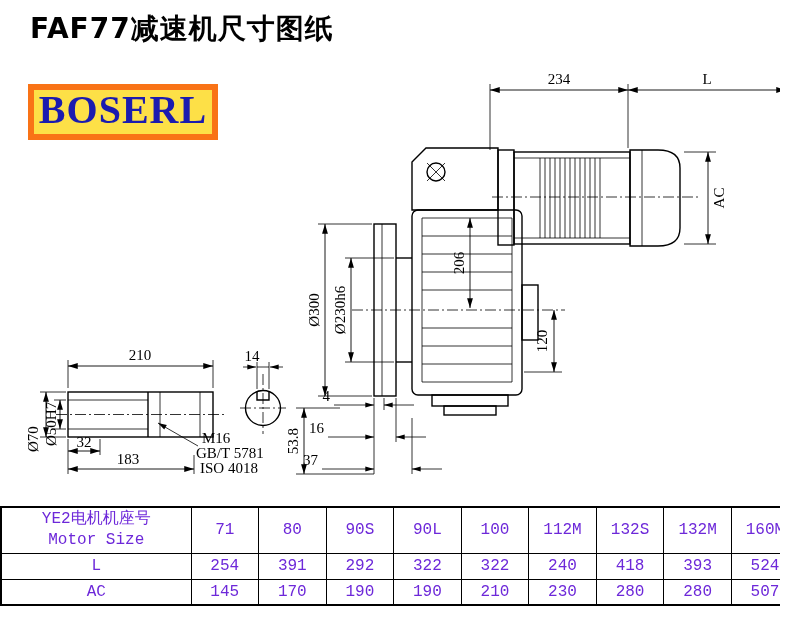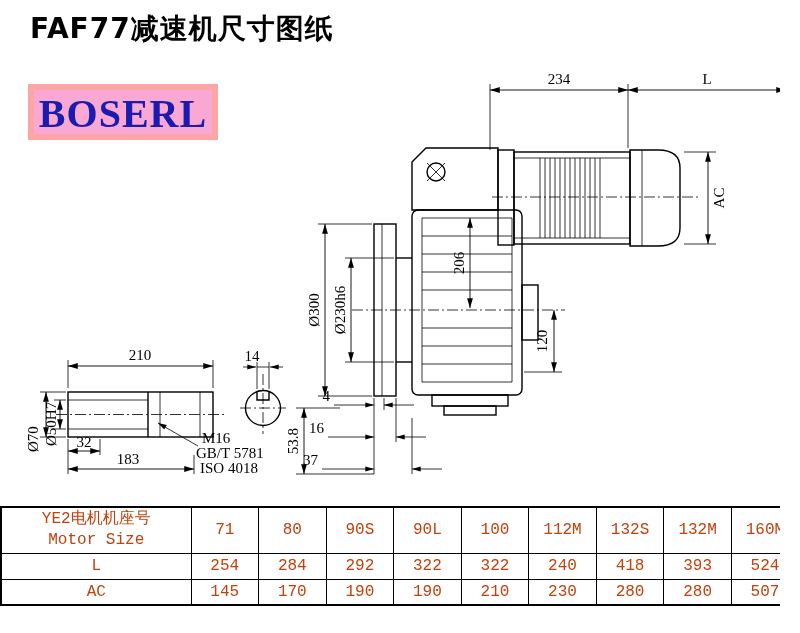--- a/index.html
+++ b/index.html
@@ -1,33 +1,33 @@
 <!DOCTYPE html>
 <html><head>
 <meta charset="utf-8">
 <style>
   html,body{margin:0;padding:0;background:#fff}
   .page{position:relative;width:780px;height:633px;background:#fff;overflow:hidden;
         font-family:"DejaVu Sans",sans-serif;color:#000}
   .title{position:absolute;left:30px;top:10px;font-size:28px;font-weight:bold;
          letter-spacing:1px;white-space:nowrap}
   .logo{position:absolute;left:28px;top:84px;width:178px;height:44px;
-        border:6px solid #fca5a5;background:#f9a8d4;display:flex;align-items:flex-end;justify-content:center}
+        border:6px solid #f97316;background:#fde047;display:flex;align-items:flex-start;justify-content:center}
   .logo span{font-family:"Liberation Serif",serif;font-weight:bold;font-size:40px;
              color:#1b1baf;letter-spacing:1px;line-height:1}
   svg.drawing{position:absolute;left:0;top:0}
   .s{stroke:#000;stroke-width:1.4;fill:none}
   .t{stroke:#000;stroke-width:0.8;fill:none}
   .dim{stroke:#000;stroke-width:0.9;fill:none;marker-start:url(#arr);marker-end:url(#arr)}
   .de{marker-end:url(#arr)}
   .cl{stroke:#000;stroke-width:0.8;fill:none;stroke-dasharray:11 3 2 3}
   text.d{font-family:"Liberation Serif",serif;font-size:15px;fill:#000}
   .dim-table{position:absolute;left:0;top:506px;width:800px;border-collapse:collapse;
              table-layout:fixed;border:2px solid #000;
-             font-family:"Liberation Mono",monospace;color:#c2410c}
+             font-family:"Liberation Mono",monospace;color:#6d28d9}
   .dim-table td{border:1px solid #000;text-align:center;vertical-align:middle;
                 padding:0;font-size:16px}
   .dim-table tr.r-head{height:46px}
   .dim-table tr.r-data{height:26px}
   .hdrcell div{line-height:1.3;font-size:16px}
 </style>
 </head>
 <body>
 
 <div class="page">
@@ -233,21 +233,21 @@
         <td>90L</td>
         <td>100</td>
         <td>112M</td>
         <td>132S</td>
         <td>132M</td>
         <td>160M</td>
       </tr>
       <tr class="r-data">
         <td>L</td>
         <td>254</td>
-        <td>284</td>
+        <td>391</td>
         <td>292</td>
         <td>322</td>
         <td>322</td>
         <td>240</td>
         <td>418</td>
         <td>393</td>
         <td>524</td>
       </tr>
       <tr class="r-data">
         <td>AC</td>

